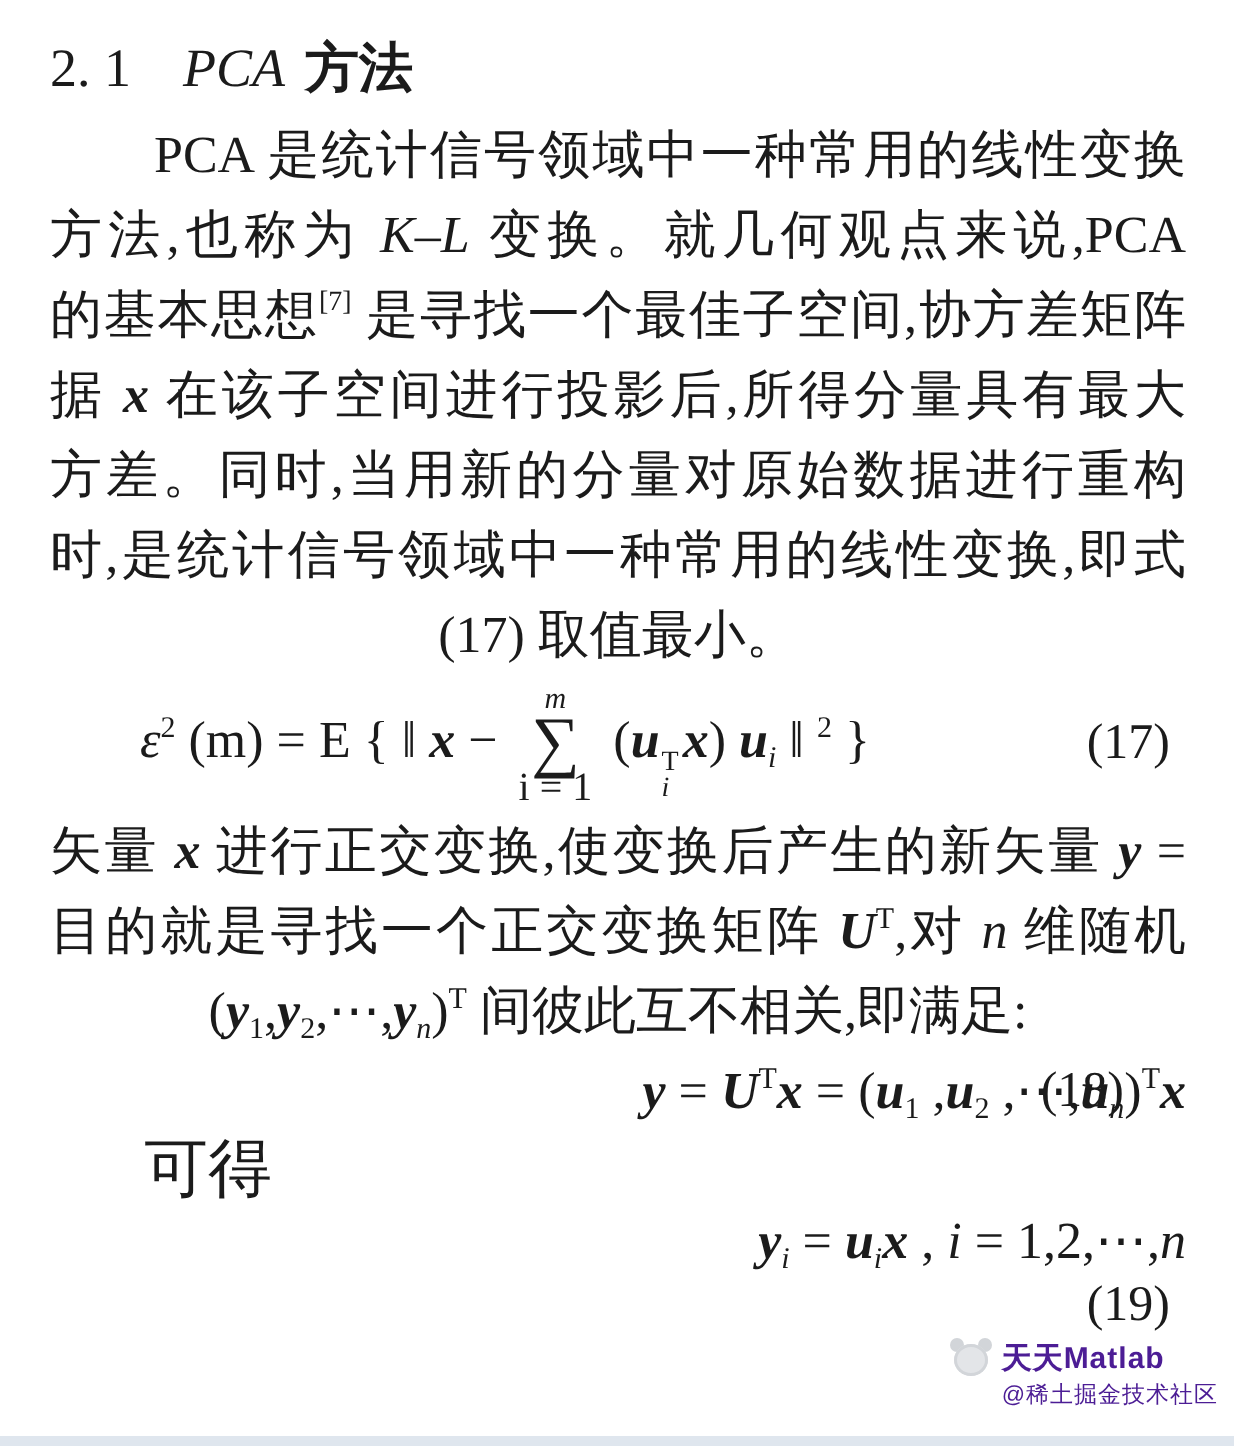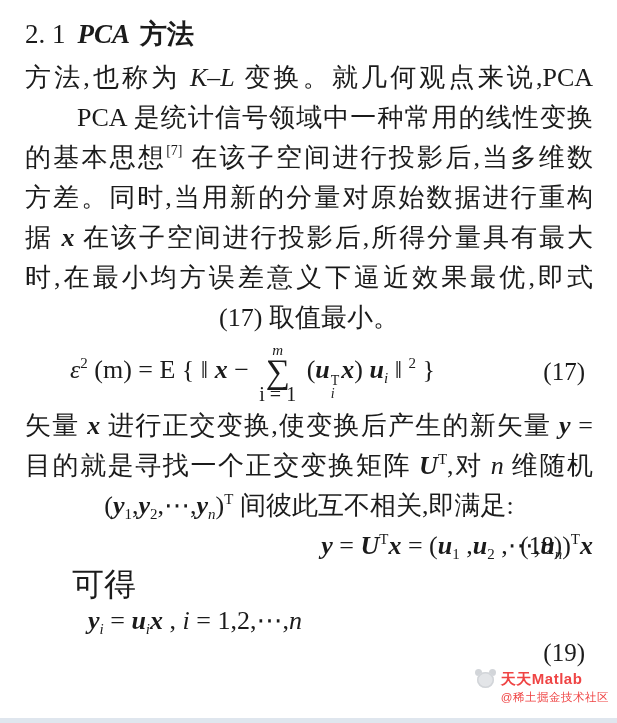--- a/index.html
+++ b/index.html
@@ -2,22 +2,22 @@
 <html><head>
 <meta charset="utf-8">
 <style>
   html,body{margin:0;padding:0;background:#ffffff;}
   body{width:617px;height:723px;overflow:hidden;position:relative;
        font-family:"Liberation Serif","DejaVu Serif",serif;color:#1b1b1b;}
   .page{position:relative;z-index:1;padding:14px 24px 0 25px;}
 
   
   .heading{height:44px;line-height:40px;font-size:27px;white-space:nowrap;}
-  .h-num{font-weight:500;margin-right:12px;}
-  .h-pca{font-style:italic;font-weight:700;margin-right:10px;}
+  .h-num{font-weight:500;margin-right:26px;}
+  .h-pca{font-style:italic;font-weight:400;margin-right:10px;}
   .h-title{font-family:Liberation Mono, monospace;font-weight:700;}
 
   
   .jline,.nline{height:40px;line-height:40px;font-size:26px;}
   .jline{text-align:justify;text-align-last:justify;}
   .nline{text-align:center;}
   .indent{text-indent:52px;}
 
   .it{font-style:italic;}
   .bi{font-style:italic;font-weight:700;}
@@ -37,32 +37,32 @@
 
   
   .eq{position:relative;font-size:26px;}
   .eq-body{display:inline-block;line-height:1.1;}
   .eq-num{position:absolute;top:50%;transform:translateY(-50%);font-size:25px;}
   .eq17{height:68px;display:flex;align-items:center;padding-left:45px;}
   .eq17 .eq-num{right:8px;}
   .eq18{height:40px;display:flex;align-items:center;padding-left:63px;justify-content:flex-end;}
   .eq18 .eq-num{right:31px;}
   .kede{height:36px;line-height:36px;font-size:32px;padding-left:47px;}
-  .eq19{height:38px;display:flex;align-items:center;padding-left:63px;}
+  .eq19{height:38px;display:flex;align-items:center;padding-left:63px;justify-content:flex-end;}
   .eq19 .eq-num{right:8px;margin-top:32px;}
 
   .sumwrap{display:inline-flex;flex-direction:column;align-items:center;
            vertical-align:middle;line-height:1;margin:0 4px;}
   .sum-top{font-size:15px;font-style:italic;line-height:14px;}
   .sum-sym{font-size:34px;line-height:30px;}
   .sum-bot{font-size:20px;line-height:15px;}
 
   
   .watermark{position:absolute;right:8px;bottom:18px;z-index:0;
-             font-family:"Liberation Sans","DejaVu Sans",sans-serif;color:#ef4444;}
+             font-family:"Liberation Sans","DejaVu Sans",sans-serif;color:#4c1d95;}
   .wm-row{display:flex;align-items:center;}
   .wm-logo{width:22px;height:20px;position:relative;margin-right:4px;}
   .wm-head{position:absolute;left:2px;top:3px;width:17px;height:16px;border-radius:50%;
            background:#e3e5e8;box-shadow:inset 0 0 0 1.5px #d2d5d9;}
   .wm-ear1,.wm-ear2{position:absolute;width:7px;height:7px;border-radius:50%;background:#d2d5d9;}
   .wm-ear1{left:0;top:0;}
   .wm-ear2{left:14px;top:0;}
   .wm-line1{font-size:15px;font-weight:700;letter-spacing:.5px;}
   .wm-line2{font-size:11.5px;margin-top:1px;padding-left:26px;letter-spacing:.5px;}
 
@@ -81,26 +81,26 @@
       </span>
     <span class="wm-line1">天天Matlab</span>
   </div>
   <div class="wm-line2">@稀土掘金技术社区</div>
 </div>
 
 <div class="page">
 
   <div class="heading"><span class="h-num">2. 1</span><span class="h-pca">PCA</span><span class="h-title">方法</span></div>
 
+  <div class="jline indent"><span>PCA 是统计信号领域中一种常用的线性变换</span></div>
   <div class="jline"><span>方法,也称为 </span><span class="it">K–L</span><span> 变换。就几何观点来说,PCA</span></div>
-  <div class="jline indent"><span>PCA 是统计信号领域中一种常用的线性变换</span></div>
-  <div class="jline"><span>的基本思想</span><sup class="ref">[7]</sup><span> 在该子空间进行投影后,当多维数</span></div>
+  <div class="jline"><span>的基本思想</span><sup class="ref">[7]</sup><span> 是寻找一个最佳子空间,协方差矩阵</span></div>
+  <div class="jline"><span>据 </span><span class="bi">x</span><span> 在该子空间进行投影后,所得分量具有最大</span></div>
   <div class="jline"><span>方差。同时,当用新的分量对原始数据进行重构</span></div>
-  <div class="jline"><span>据 </span><span class="bi">x</span><span> 在该子空间进行投影后,所得分量具有最大</span></div>
-  <div class="jline"><span>时,在最小均方误差意义下逼近效果最优,即式</span></div>
+  <div class="jline"><span>时,是统计信号领域中一种常用的线性变换,即式</span></div>
   <div class="nline"><span>(17) 取值最小。</span></div>
 
   <div class="eq eq17">
       <span class="eq-body"><span class="it">ε</span><sup class="sup">2</sup><span> (m) = E { ‖ </span><span class="bi">x</span><span> − </span><span class="sumwrap">
           <span class="sum-top">m</span>
           <span class="sum-sym">∑</span>
           <span class="sum-bot">i = 1</span>
         </span><span> (</span><span class="bi">u</span><span class="ss">
           <span class="ss-t">T</span>
           <span class="ss-i">i</span>

